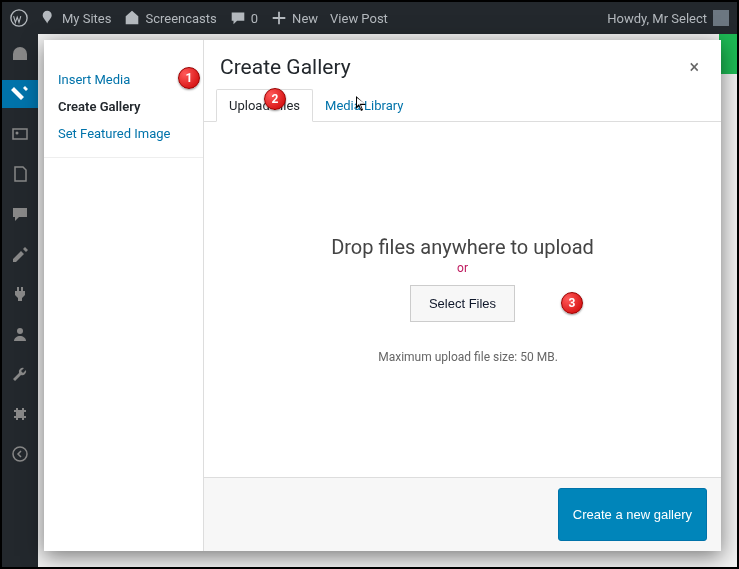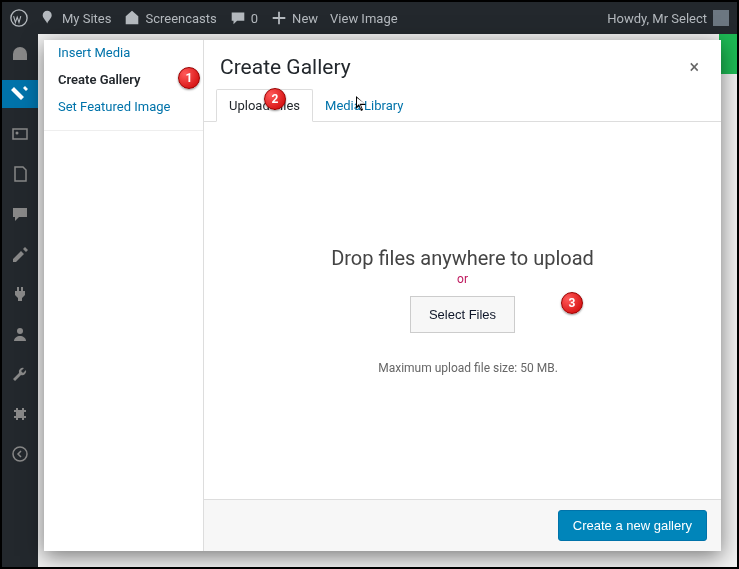--- a/index.html
+++ b/index.html
@@ -72,21 +72,21 @@
     top: 38px; left: 42px; right: 16px; bottom: 16px;
     background: #fff;
     box-shadow: 0 5px 20px rgba(0,0,0,.5);
     display: flex;
   }
 
   
   .modal-sidebar {
     width: 160px;
     border-right: 1px solid #ddd;
-    padding: 5px 14px;
+    padding: 32px 14px;
     font-size: 13px;
     color: #0073aa;
     display: flex;
     flex-direction: column;
     gap: 12px;
     position: relative;
   }
   .modal-sidebar .side-item { cursor: pointer; position: relative; }
   .modal-sidebar .side-item.active {
     color: #23282d;
@@ -189,21 +189,21 @@
     padding: 10px 14px;
     display: flex;
     justify-content: flex-end;
     background: #f7f7f7;
   }
   .primary-btn {
     background: #0085ba;
     border: 1px solid #0073aa;
     color: #fff;
     font-size: 13px;
-    padding: 7px 14px;
+    padding: 18px 14px;
     border-radius: 3px;
     cursor: pointer;
   }
 
   
   .callout {
     position: absolute;
     width: 22px; height: 22px;
     border-radius: 50%;
     background: radial-gradient(circle at 30% 30%, #ff5a5a, #cc0000);
@@ -254,21 +254,21 @@
         </svg>
       <span>0</span>
     </span>
     <span class="item">
       <svg viewBox="0 0 20 20">
           <path d="M9 3h2v6h6v2h-6v6H9v-6H3V9h6z"></path>
         </svg>
       <span>New</span>
     </span>
     <span class="item">
-      <span>View Image</span>
+      <span>View Post</span>
     </span>
   </div>
   <div class="spacer"></div>
   <div class="right">
     <span>Howdy, Mr Select</span>
     <span class="avatar"></span>
   </div>
 </div>
 
 <div class="adminmenu">

